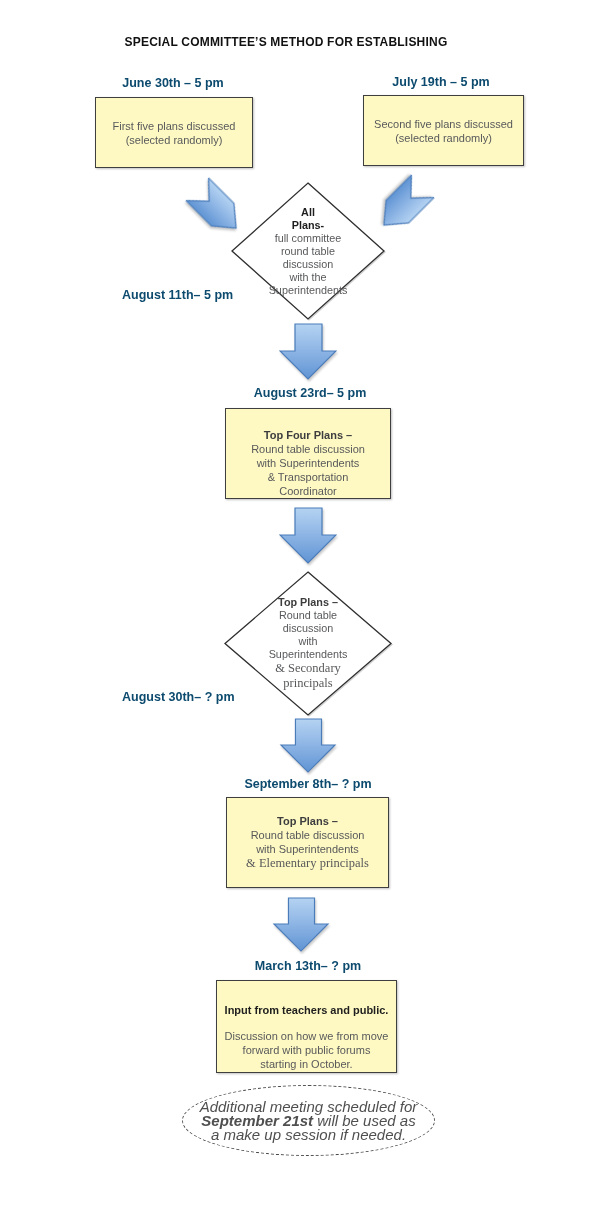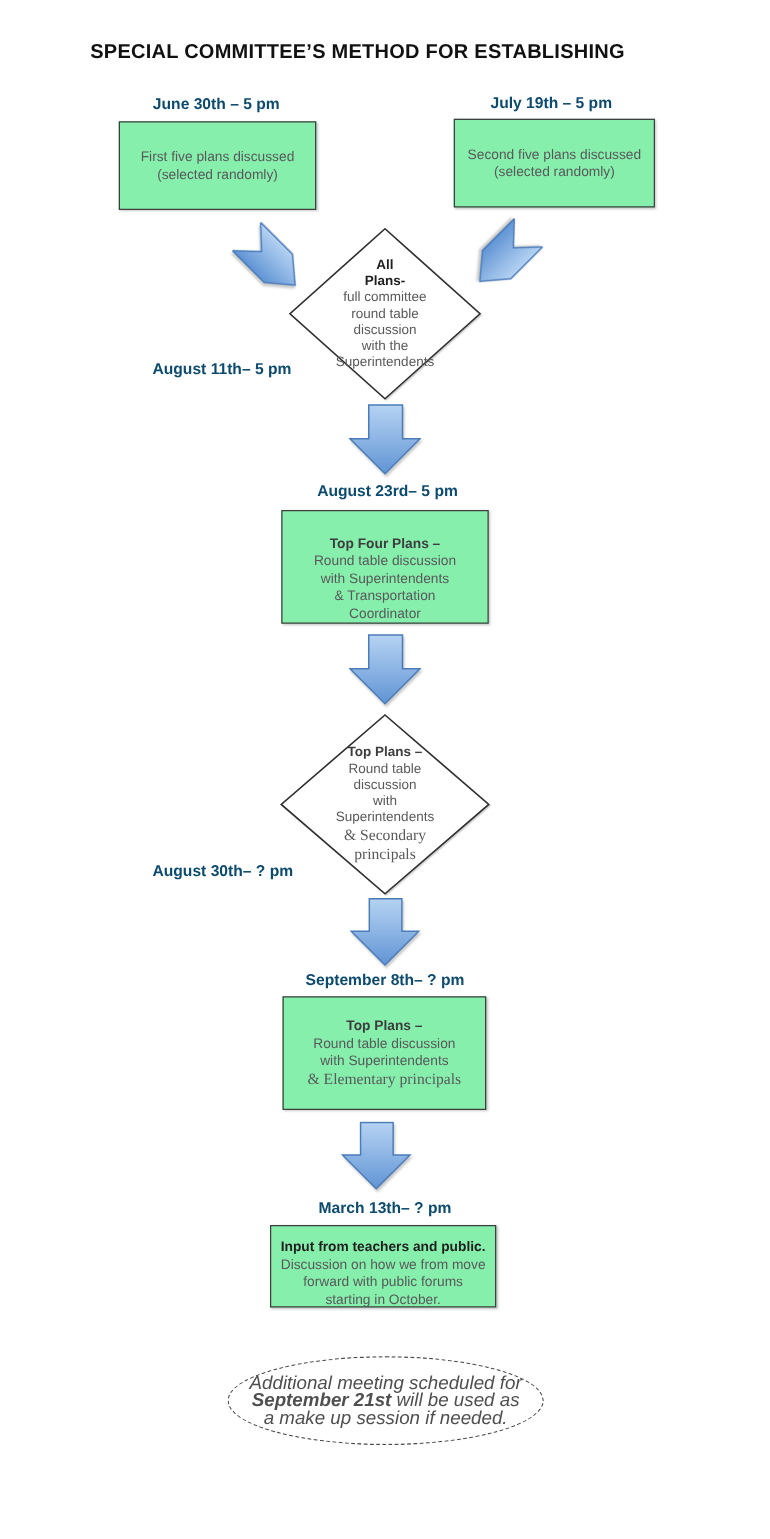--- a/index.html
+++ b/index.html
@@ -4,32 +4,32 @@
 <style>
   html,body { margin:0; padding:0; background:#ffffff; }
   .canvas {
     position:relative; width:616px; height:1231px; margin:0 auto;
     background:#ffffff; font-family:"Liberation Sans", sans-serif;
     overflow:hidden;
   }
 
   .title {
     position:absolute; top:33px; left:0; width:572px; text-align:center;
-    font-weight:bold; font-size:16px; line-height:18px; color:#111;
+    font-weight:bold; font-size:12px; line-height:18px; color:#111;
     letter-spacing:0.2px;
   }
 
   .date-label {
     position:absolute; font-weight:bold; font-size:12.5px; color:#0c4a6e;
     white-space:nowrap;
   }
   .center-x { transform:translateX(-50%); }
 
   .node-box {
-    position:absolute; background:#86efac; border:1.5px solid #3f3f3f;
+    position:absolute; background:#fef9c3; border:1.5px solid #3f3f3f;
     box-shadow:1px 1px 2px rgba(0,0,0,0.25);
     display:flex; flex-direction:column; justify-content:center; align-items:center;
     text-align:center; color:#58595b; font-size:11px; line-height:14px;
     box-sizing:border-box;
   }
   .bold-line { font-weight:bold; color:#3d3d3f; }
   .near-black { color:#1e1e1e; }
   .serif-line { font-family:"Liberation Serif", serif; font-size:12.5px; line-height:15px; }
   .gap-md { height:12px; }
 
@@ -168,21 +168,21 @@
   </div>
 
   <div class="arrow" style="left:272px; top:897px;">
     <svg width="58" height="55" viewBox="0 0 58 57">
       <polygon points="16,1 43,1 43,28 57,28 29,56 1,28 16,28" fill="url(#ag)" stroke="#4a7cba" stroke-width="1.2"></polygon>
     </svg>
   </div>
 
   <div class="date-label center-x" style="left:308px; top:959px;">March 13th– ? pm</div>
 
-  <div class="node-box" style="left:216px; top:980px; width:181px; height:66px; justify-content:flex-start; padding-top:10px;">
+  <div class="node-box" style="left:216px; top:980px; width:181px; height:93px; justify-content:flex-start; padding-top:22px;">
     <div class="bold-line near-black">Input from teachers and public.</div>
     <div class="gap-md"></div>
     <div>Discussion on how we from move</div>
     <div>forward with public forums</div>
     <div>starting in October.</div>
   </div>
 
   <div class="note-ellipse">
     <div>Additional meeting scheduled for</div>
     <div>

